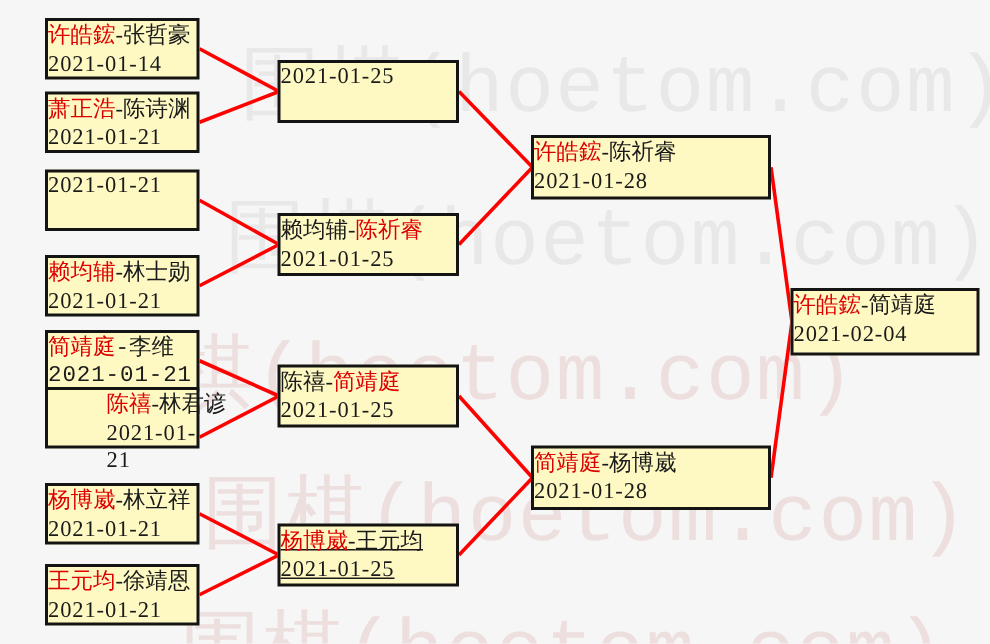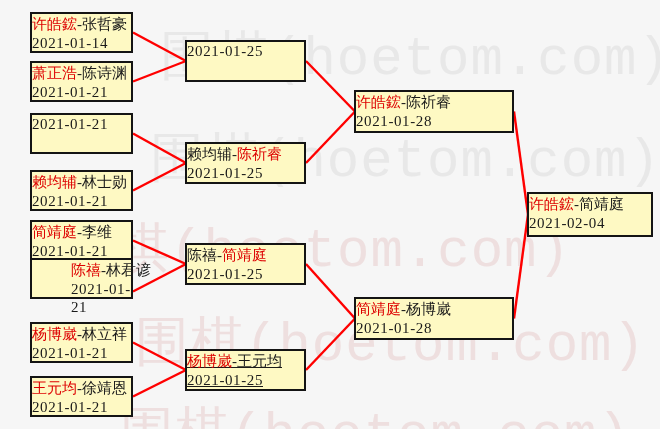--- a/index.html
+++ b/index.html
@@ -63,21 +63,21 @@
       <div class="players"><span style="color:#dd0000">萧正浩</span><span>-</span><span>陈诗渊</span></div>
       <div class="date">2021-01-21</div>
     </div>
     <div class="match" style="left: 30px; top: 113px; width: 103px; height: 41px; border-color: rgb(20, 20, 20);">
       <div class="date">2021-01-21</div>
     </div>
     <div class="match" style="left: 30px; top: 170px; width: 103px; height: 41px; border-color: rgb(20, 20, 20);">
       <div class="players"><span style="color:#dd0000">赖均辅</span><span>-</span><span>林士勋</span></div>
       <div class="date">2021-01-21</div>
     </div>
-    <div class="match" style="left: 30px; top: 220px; width: 103px; height: 41px; border-color: rgb(20, 20, 20);">
+    <div class="match" style="left: 30px; top: 220px; width: 103px; height: 41px; border-color: rgb(20, 20, 20); font-family: Liberation Mono, monospace;">
       <div class="players"><span style="color:#dd0000">简靖庭</span><span>-</span><span>李维</span></div>
       <div class="date">2021-01-21</div>
     </div>
     <div class="match" style="left: 30px; top: 258px; width: 103px; height: 41px; border-color: rgb(20, 20, 20); padding-left: 39px;">
       <div class="players"><span style="color:#dd0000">陈禧</span><span>-</span><span>林君谚</span></div>
       <div class="date">2021-01-21</div>
     </div>
     <div class="match" style="left: 30px; top: 322px; width: 103px; height: 41px; border-color: rgb(20, 20, 20);">
       <div class="players"><span style="color:#dd0000">杨博崴</span><span>-</span><span>林立祥</span></div>
       <div class="date">2021-01-21</div>

